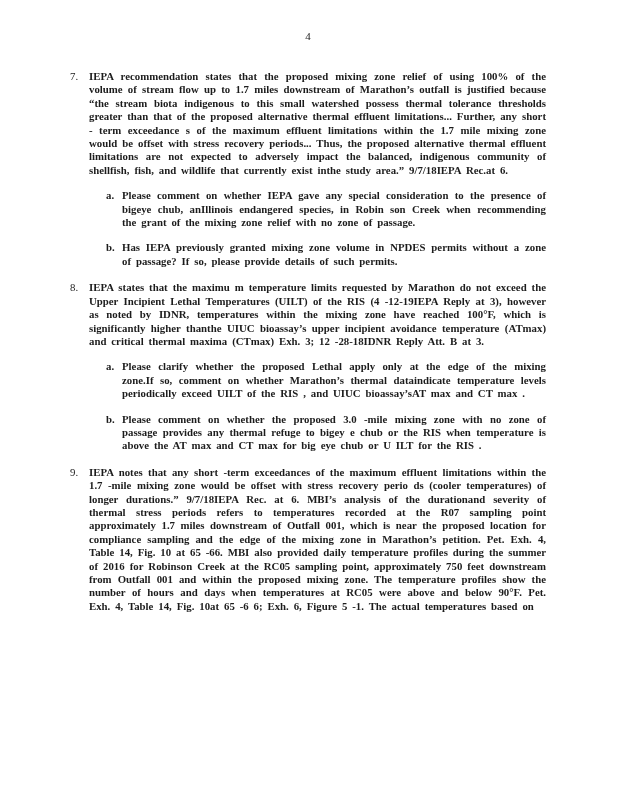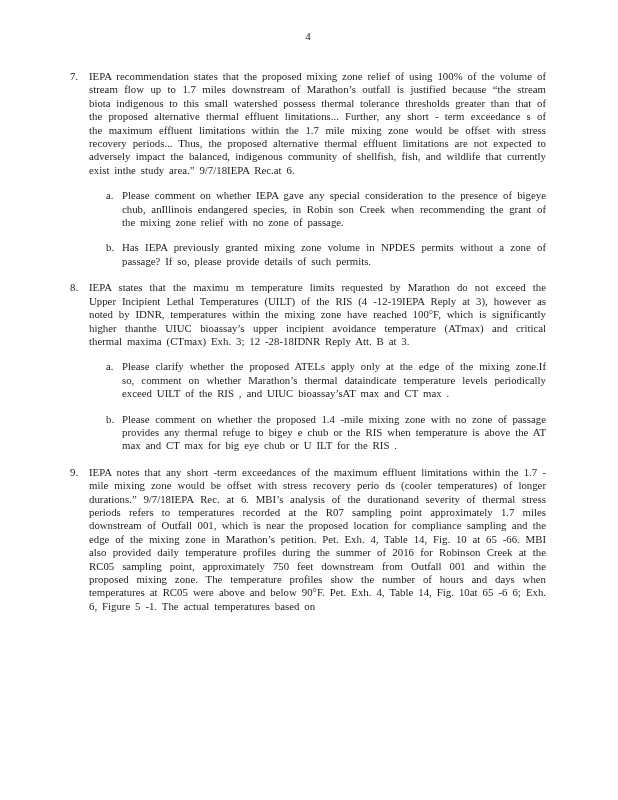--- a/index.html
+++ b/index.html
@@ -32,20 +32,21 @@
   }
   .para > .num {
     flex: none;
     width: 19px;
     font-size: 10.8px;
     line-height: 13.4px;
   }
   .para > .body {
     flex: 1;
     min-width: 0;
+    font-weight: bold;
   }
   .text {
     font-size: 10.8px;
     line-height: 13.4px;
     text-align: justify;
     word-spacing: 2.2px;
   }
   .sub {
     display: flex;
     align-items: flex-start;
@@ -83,25 +84,25 @@
       </div>
     </div>
   </div>
 
   <div class="para">
     <span class="num">8.</span>
     <div class="body">
       <div class="text">IEPA states that the maximu m temperature limits requested by Marathon do not exceed the Upper Incipient Lethal Temperatures (UILT) of the RIS (4 -12-19IEPA Reply at 3), however as noted by IDNR, temperatures within the mixing zone have reached 100°F, which is significantly higher thanthe UIUC bioassay’s upper incipient avoidance temperature (ATmax) and critical thermal maxima (CTmax) Exh. 3; 12 -28-18IDNR Reply Att. B at 3.</div>
       <div class="sub">
         <span class="num">a.</span>
-        <div class="text">Please clarify whether the proposed ATELs apply only at the edge of the mixing zone.If so, comment on whether Marathon’s thermal dataindicate temperature levels periodically exceed UILT of the RIS , and UIUC bioassay’sAT max and CT max .</div>
+        <div class="text">Please clarify whether the proposed Lethal apply only at the edge of the mixing zone.If so, comment on whether Marathon’s thermal dataindicate temperature levels periodically exceed UILT of the RIS , and UIUC bioassay’sAT max and CT max .</div>
       </div>
       <div class="sub">
         <span class="num">b.</span>
-        <div class="text">Please comment on whether the proposed 1.4 -mile mixing zone with no zone of passage provides any thermal refuge to bigey e chub or the RIS when temperature is above the AT max and CT max for big eye chub or U ILT for the RIS .</div>
+        <div class="text">Please comment on whether the proposed 3.0 -mile mixing zone with no zone of passage provides any thermal refuge to bigey e chub or the RIS when temperature is above the AT max and CT max for big eye chub or U ILT for the RIS .</div>
       </div>
     </div>
   </div>
 
   <div class="para">
     <span class="num">9.</span>
     <div class="body">
       <div class="text">IEPA notes that any short -term exceedances of the maximum effluent limitations within the 1.7 -mile mixing zone would be offset with stress recovery perio ds (cooler temperatures) of longer durations.” 9/7/18IEPA Rec. at 6. MBI’s analysis of the durationand severity of thermal stress periods refers to temperatures recorded at the R07 sampling point approximately 1.7 miles downstream of Outfall 001, which is near the proposed location for compliance sampling and the edge of the mixing zone in Marathon’s petition. Pet. Exh. 4, Table 14, Fig. 10 at 65 -66. MBI also provided daily temperature profiles during the summer of 2016 for Robinson Creek at the RC05 sampling point, approximately 750 feet downstream from Outfall 001 and within the proposed mixing zone. The temperature profiles show the number of hours and days when temperatures at RC05 were above and below 90°F. Pet. Exh. 4, Table 14, Fig. 10at 65 -6 6; Exh. 6, Figure 5 -1. The actual temperatures based on</div>
     </div>
   </div>

